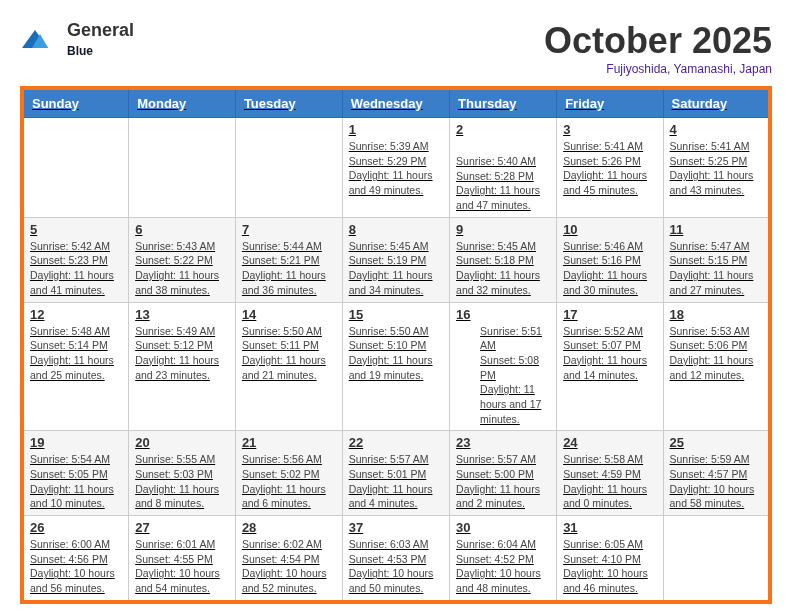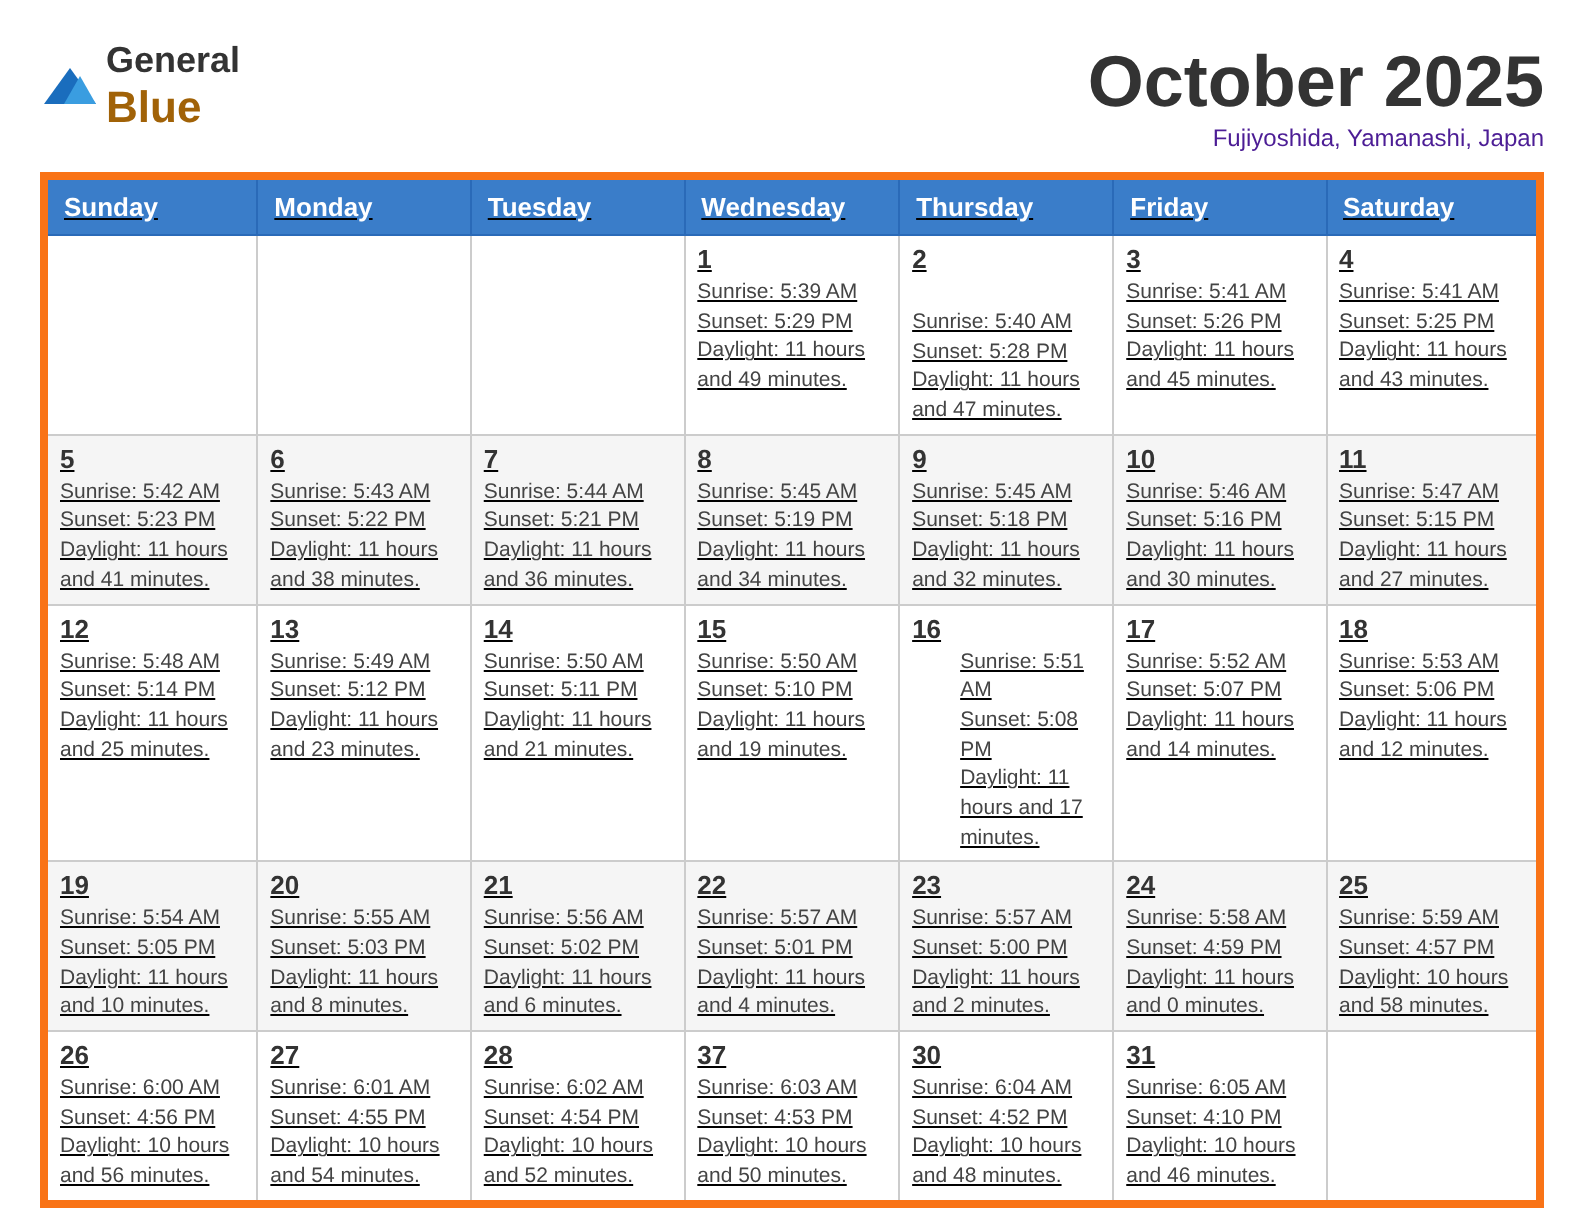--- a/index.html
+++ b/index.html
@@ -12,31 +12,31 @@
     }
     .header-area {
       display: flex;
       justify-content: space-between;
       align-items: flex-start;
       margin-bottom: 10px;
     }
     .logo {
       display: flex;
       align-items: center;
-      gap: 3px;
+      gap: 17px;
     }
     .logo-text-general {
       font-size: 18px;
       font-weight: bold;
       color: #333;
     }
     .logo-text-blue {
-      font-size: 22px;
+      font-size: 12px;
       font-weight: bold;
-      color: #a16207;
+      color: #0f172a;
     }
     .logo-icon {
       width: 30px;
       height: 24px;
     }
     .title-area {
       text-align: right;
     }
     .month-title {
       font-size: 36px;

